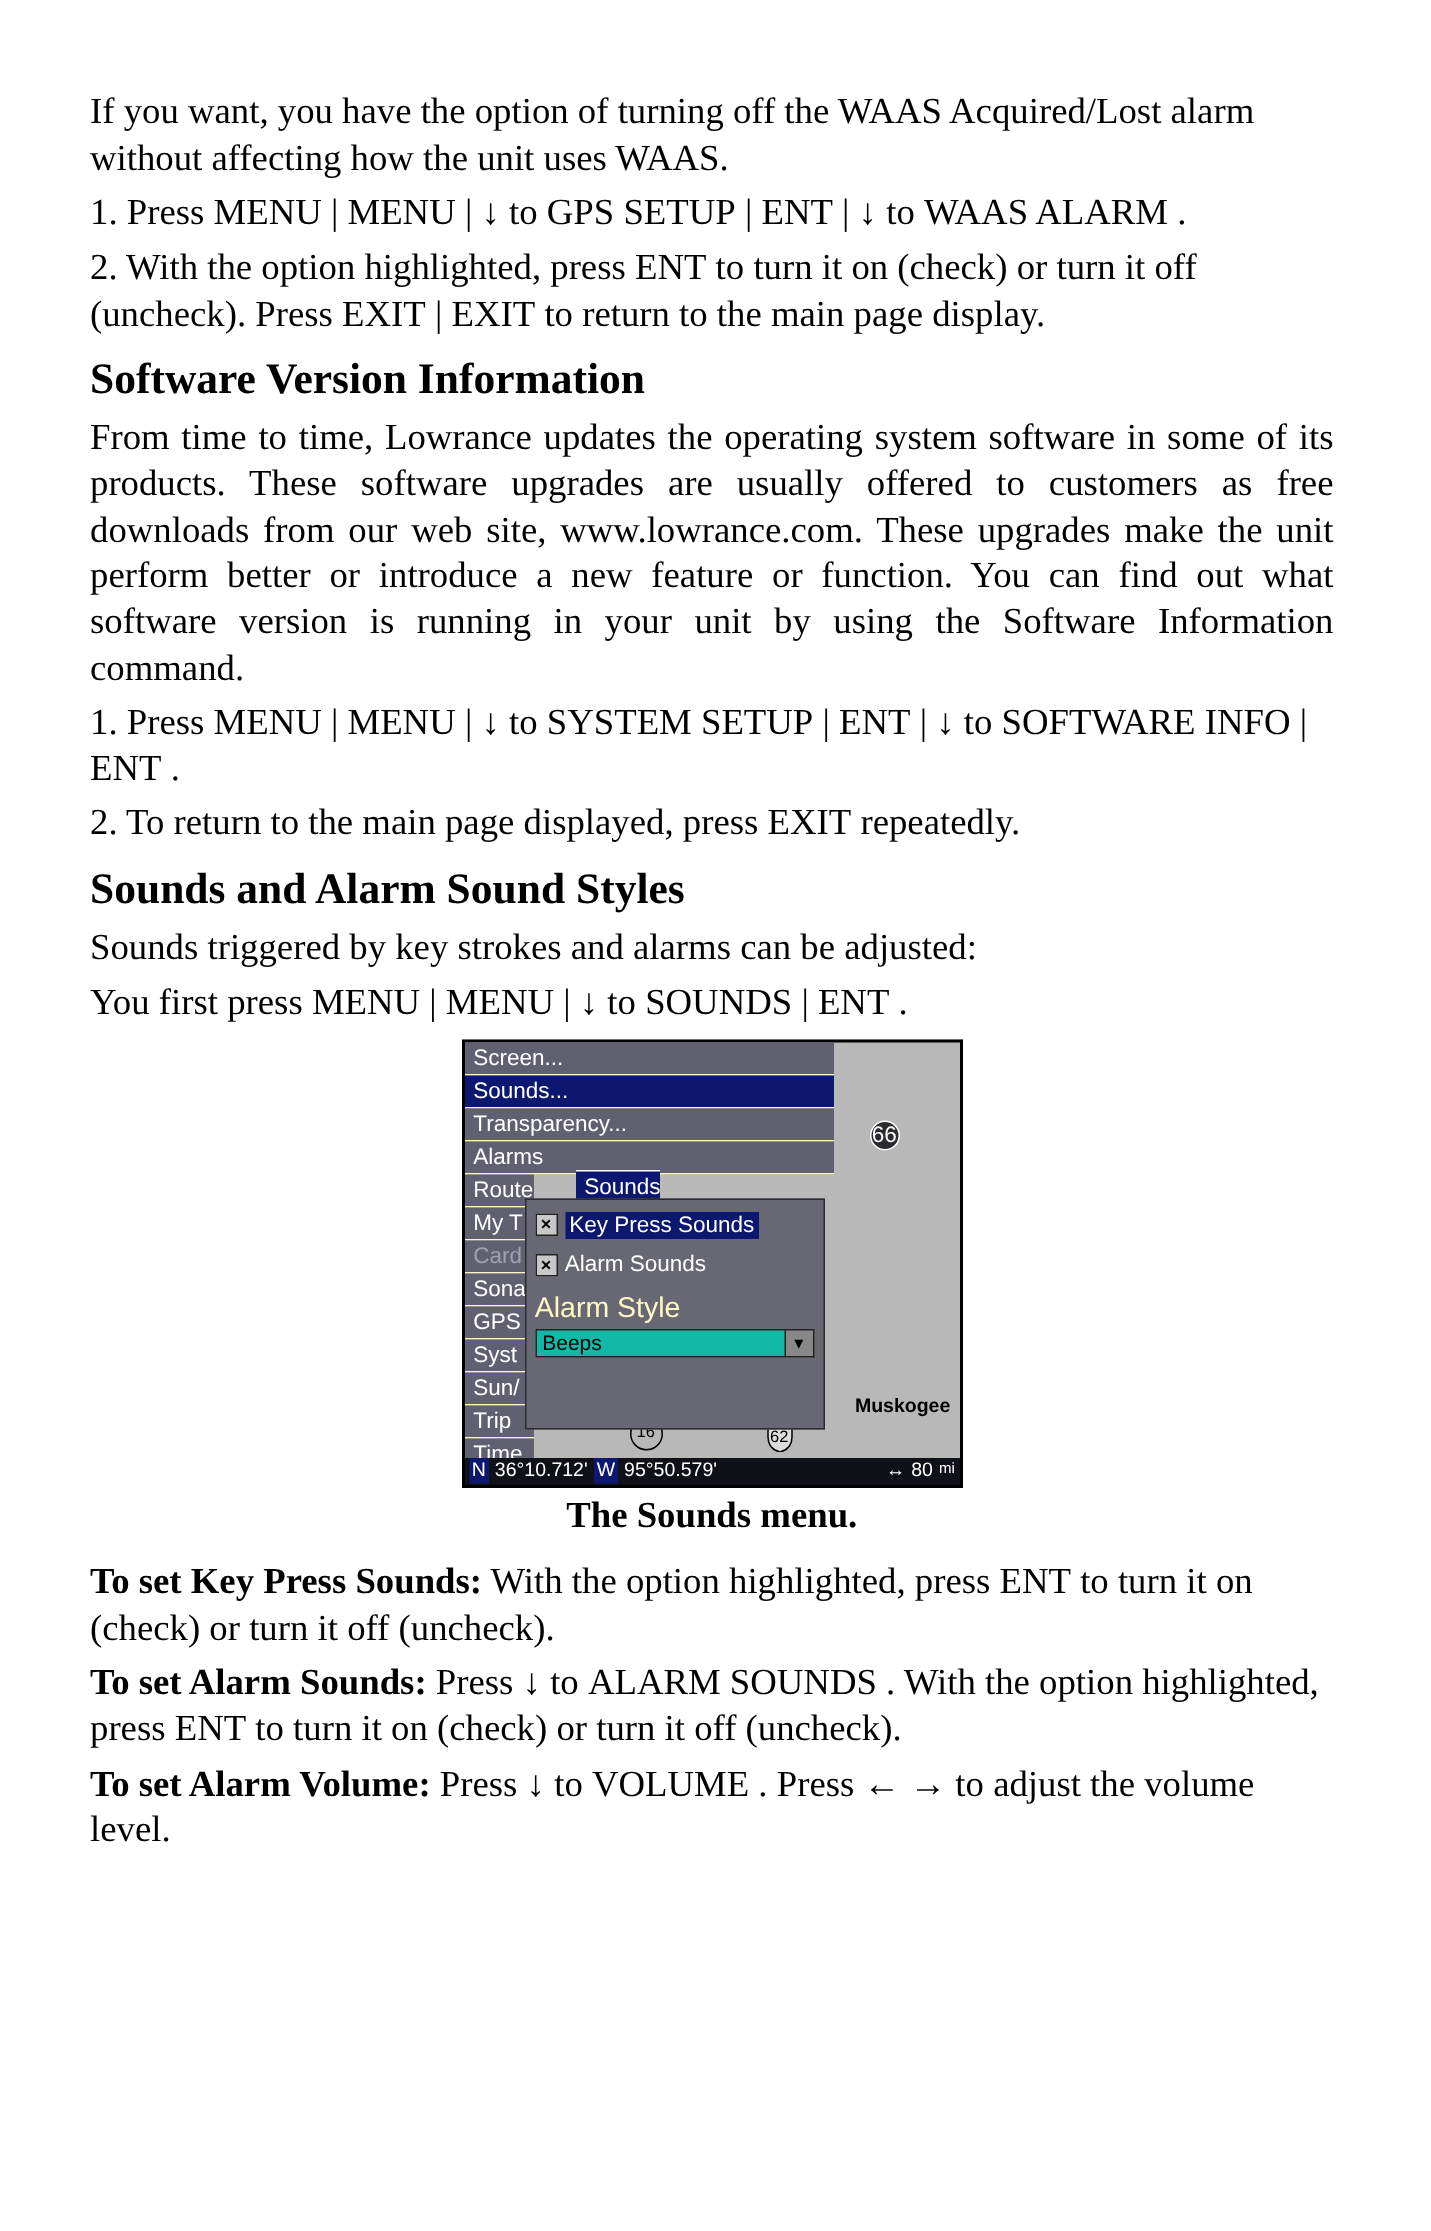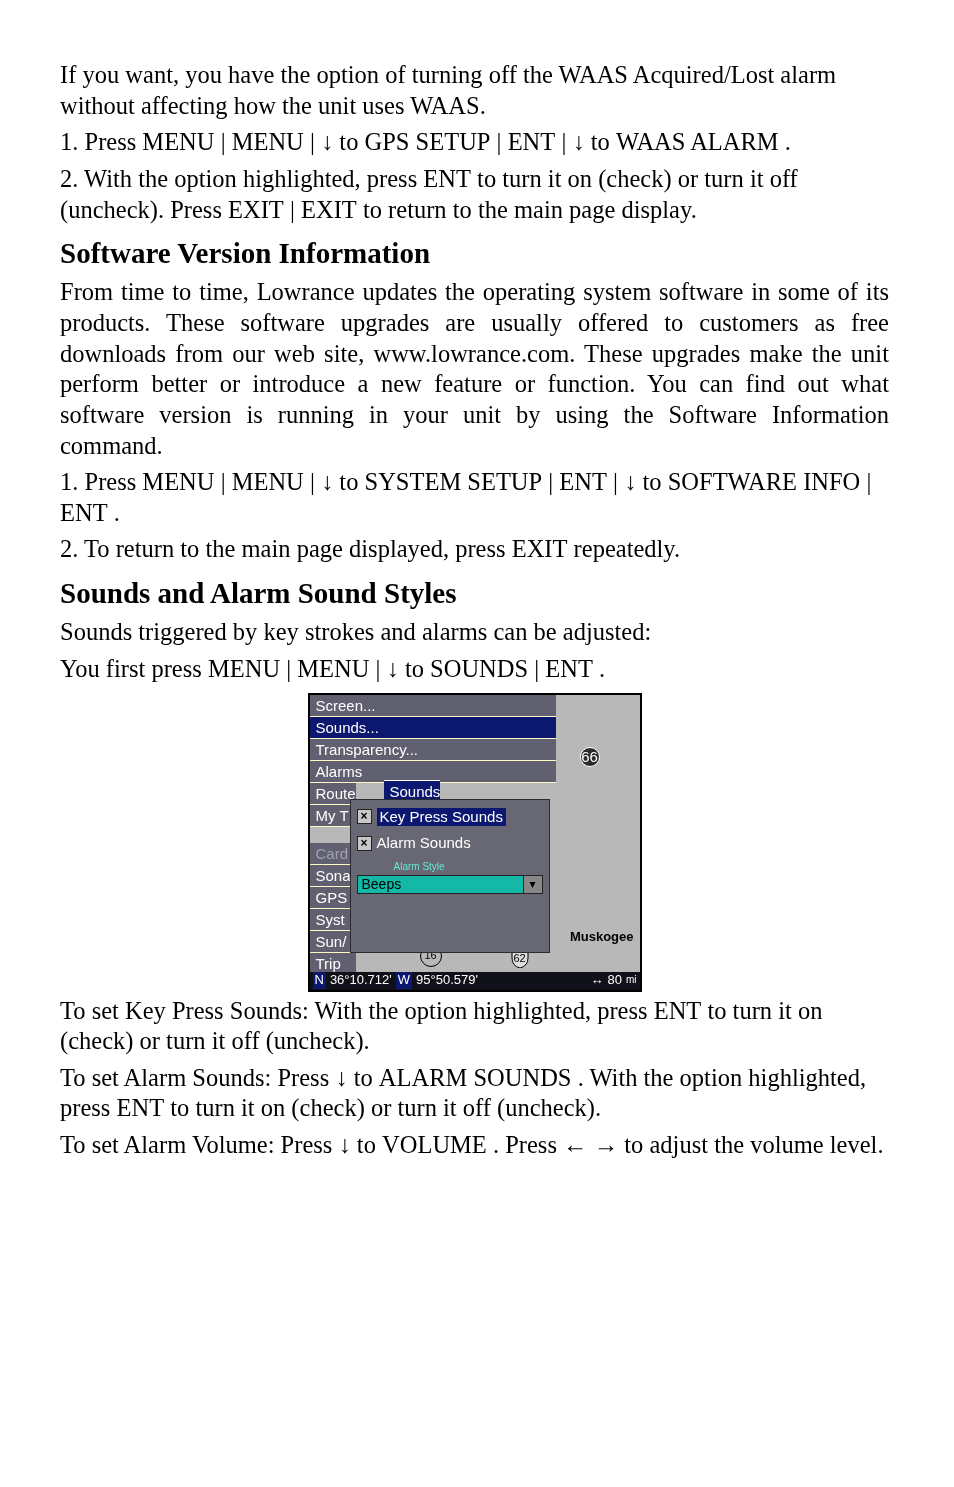--- a/index.html
+++ b/index.html
@@ -26,21 +26,21 @@
   h2 {
     font-family: "Century Schoolbook", Georgia, serif;
     font-weight: 700;
     font-size: 29px;
     margin: 10px 0 6px 0;
   }
   .mono-key {
     font-family: "Century Schoolbook", Georgia, serif;
     font-weight: 400;
   }
-  .b { font-weight: 400; }
+  .b { font-weight: 700; }
   .figure-wrap {
     display: flex;
     flex-direction: column;
     align-items: center;
     margin: 8px 0 4px 0;
   }
   .caption {
     font-weight: 700;
     font-size: 24.5px;
     text-align: center;
@@ -142,24 +142,23 @@
   .vol-thumb {
     position: absolute;
     left: 18px;
     top: -3px;
     width: 10px;
     height: 16px;
     background: #ccc;
     border: 1px solid #222;
   }
   .style-label {
-    font-size: 10px;
-    color: #5eead4;
+    font-size: 19px;
+    color: #fef9c3;
     margin-top: 4px;
-    margin-left: 37px;
   }
   .style-input {
     display: flex;
     align-items: stretch;
     height: 19px;
     margin-top: 1px;
   }
   .style-input .field {
     flex: 1;
     background: #14b8a6;
@@ -334,21 +333,21 @@
       <span style="position:relative;">62</span>
     </div>
 
     <div class="menu-list">
       <div class="menu-row">Screen...</div>
       <div class="menu-row sel">Sounds...</div>
       <div class="menu-row">Transparency...</div>
       <div class="menu-row">Alarms</div>
       <div class="menu-row" style="width:34px;">Route</div>
       <div class="menu-row" style="width:34px;">My T</div>
-      <div class="menu-row" style="width:34px; color:#a0a0b0;margin-top:16px;">Card</div>
+      <div class="menu-row" style="width:34px; color:#a0a0b0;">Card</div>
       <div class="menu-row" style="width:34px;">Sona</div>
       <div class="menu-row" style="width:34px;">GPS</div>
       <div class="menu-row" style="width:34px;">Syst</div>
       <div class="menu-row" style="width:34px;">Sun/</div>
       <div class="menu-row" style="width:34px;">Trip</div>
       <div class="menu-row" style="width:34px;">Time</div>
       <div class="menu-row" style="width:34px;">Brow</div>
     </div>
 
     <div class="menu-row-sub" style="position:absolute; left:40px; top:85px;">Sounds</div>
@@ -377,20 +376,21 @@
         <span>95°50.579'</span>
       </div>
       <div class="seg">
         <span>↔</span>
         <span>80</span>
         <span style="font-size:10px;">mi</span>
       </div>
     </div>
 
   </div>
+  <div class="caption">The Sounds menu.</div>
 </div>
 
 <p>
   <span class="b">To set Key Press Sounds:</span>
   <span> With the option highlighted, press </span>
   <span class="mono-key">ENT</span>
   <span> to turn it on (check) or turn it off (uncheck).</span>
 </p>
 
 <p>

